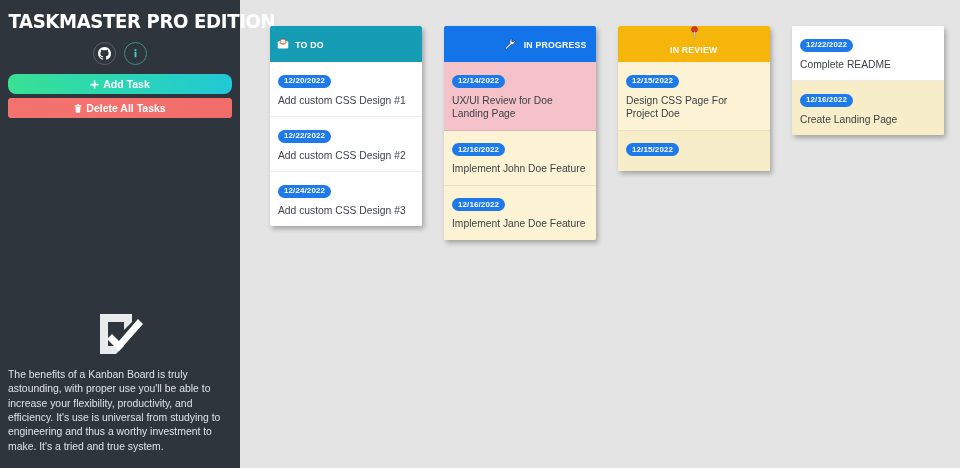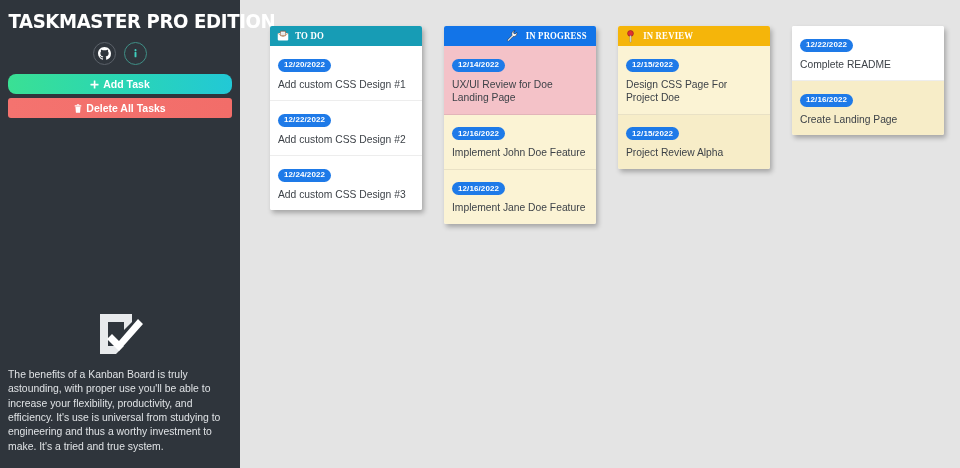--- a/index.html
+++ b/index.html
@@ -126,27 +126,27 @@
 
   .column {
     width: 152px;
     border-radius: 2px;
     box-shadow: 2px 3px 5px rgba(0,0,0,0.28);
     overflow: hidden;
     background: #ffffff;
   }
 
   .col-header {
-    height: 20px;
+    height: 36px;
     display: flex;
     align-items: center;
     gap: 5px;
     padding: 0 7px;
     color: #ffffff;
-    font-family: Liberation Serif, serif;
+    font-family: Liberation Sans, sans-serif;
     font-size: 9.5px;
     font-weight: bold;
     letter-spacing: 0.2px;
     transform-origin: left center;
   }
   .col-header .col-title { transform: scaleX(0.92); white-space: nowrap; }
 
   .col-body { display: flex; flex-direction: column; }
 
   .card {
@@ -274,32 +274,32 @@
           </span>
           <span class="col-title">IN PROGRESS</span>
         </div>
         <div class="col-body">
           <article class="card bg-pink"><span class="date-badge">12/14/2022</span><div class="card-text">UX/UI Review for Doe Landing Page</div></article>
           <article class="card bg-cream2"><span class="date-badge">12/16/2022</span><div class="card-text">Implement John Doe Feature</div></article>
           <article class="card bg-cream2"><span class="date-badge">12/16/2022</span><div class="card-text">Implement Jane Doe Feature</div></article>
         </div>
       </section>
       <section class="column">
-        <div class="col-header" style="background: rgb(245, 181, 10);">
+        <div class="col-header" style="background: rgb(245, 181, 10); flex-direction: column;">
           <span>
             <svg width="11" height="13" viewBox="0 0 12 16" aria-hidden="true">
               <circle cx="6" cy="4.2" r="3.6" fill="#e03131" stroke="#8a1f1f" stroke-width="0.7"></circle>
               <rect x="5.2" y="6.8" width="1.7" height="8.2" rx="0.7" fill="#e8e8e8" stroke="#777" stroke-width="0.5"></rect>
             </svg>
           </span>
           <span class="col-title">IN REVIEW</span>
         </div>
         <div class="col-body">
           <article class="card bg-cream2"><span class="date-badge">12/15/2022</span><div class="card-text">Design CSS Page For Project Doe</div></article>
-          <article class="card bg-cream"><span class="date-badge">12/15/2022</span><div class="card-text">Project Review Alpha</div></article>
+          <article class="card bg-cream"><span class="date-badge">12/15/2022</span></article>
         </div>
       </section>
       <section class="column">
         <div class="col-body">
           <article class="card bg-white"><span class="date-badge">12/22/2022</span><div class="card-text">Complete README</div></article>
           <article class="card bg-cream"><span class="date-badge">12/16/2022</span><div class="card-text">Create Landing Page</div></article>
         </div>
       </section>
     </div>
 </main>

